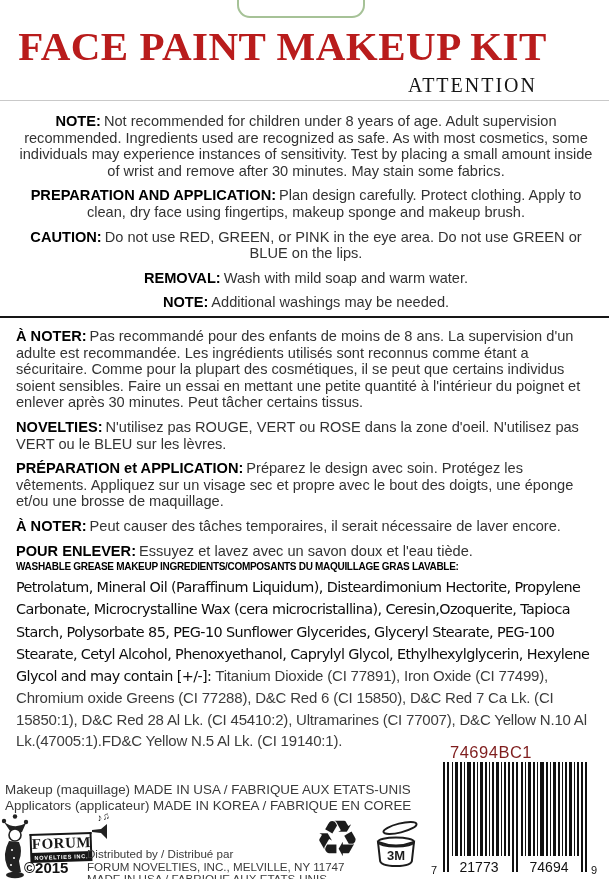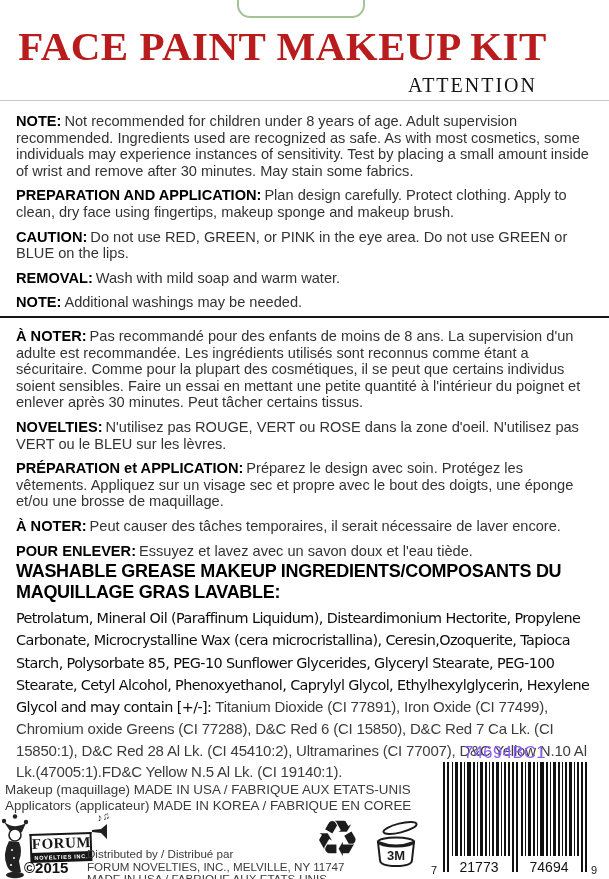--- a/index.html
+++ b/index.html
@@ -15,34 +15,34 @@
          font-family:"Liberation Serif",serif;font-weight:bold;font-size:41px;
          letter-spacing:.5px;color:#b91c1c;white-space:nowrap;}
   .subtitle{top:74px;right:72px;font-family:"Liberation Serif",serif;
             font-size:20px;letter-spacing:2px;color:#161616;}
 
   .rule-gray{left:0;top:100px;width:609px;height:1px;background:#c9c9c9;}
   .rule-black{left:0;top:316px;width:609px;height:2px;background:#161616;}
 
   
   .text-sec{left:16px;right:13px;font-size:14.6px;line-height:16.6px;color:#333;}
-  .sec-en{top:113px;}
+  .sec-en{top:113px;text-align:center;}
   .sec-fr{top:328px;}
   .text-sec p{margin:0 0 8px 0;}
   .plabel{font-weight:bold;color:#000;margin-right:3px;}
 
   
   .ingredients{left:16px;right:9px;top:561px;}
-  .ing-header{font-weight:bold;font-size:18px;letter-spacing:-.3px;color:#000;margin:0 0 4px 0;}
+  .ing-header{font-weight:bold;font-size:10px;letter-spacing:-.3px;color:#000;margin:0 0 4px 0;}
   .ing-body{margin:0;font-size:15px;line-height:21.3px;letter-spacing:-.2px;}
   .ing-main{font-family:"DejaVu Sans",sans-serif;color:#0c0c0c;letter-spacing:-.6px;font-size:14.4px;}
   .ing-colorants{font-family:"Liberation Sans",sans-serif;color:#3c3c3c;}
 
   
-  .sku{left:464px;top:743px;font-size:16.5px;letter-spacing:.5px;color:#8b5cf6;}
+  .sku{left:450px;top:743px;font-size:16.5px;letter-spacing:.5px;color:#7f1d1d;}
   .barcode{left:427px;top:760px;width:174px;height:118px;}
   .origin{left:5px;top:782px;font-size:13.4px;line-height:15.6px;color:#3a3a3a;}
 
   .logo{left:0;top:810px;width:120px;height:69px;}
   .banner{position:absolute;left:30px;top:23px;width:62px;transform:rotate(-2deg);background:#fff;}
   .banner-name{display:block;border:2px solid #161616;border-bottom:none;text-align:center;
                font-family:"Liberation Serif",serif;font-weight:bold;font-size:15px;
                letter-spacing:.5px;line-height:17px;color:#161616;}
   .banner-sub{display:block;background:#161616;color:#fff;text-align:center;
               font-size:5.6px;font-weight:bold;letter-spacing:.7px;line-height:8px;padding:1px 0;}

